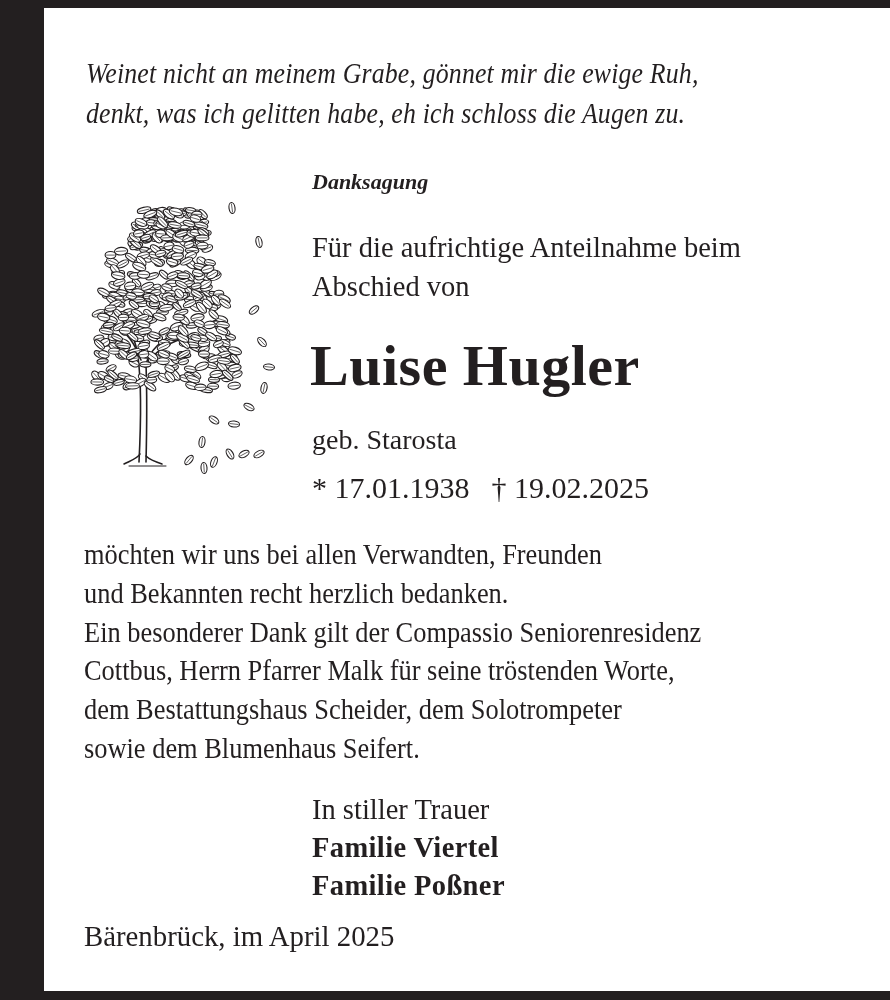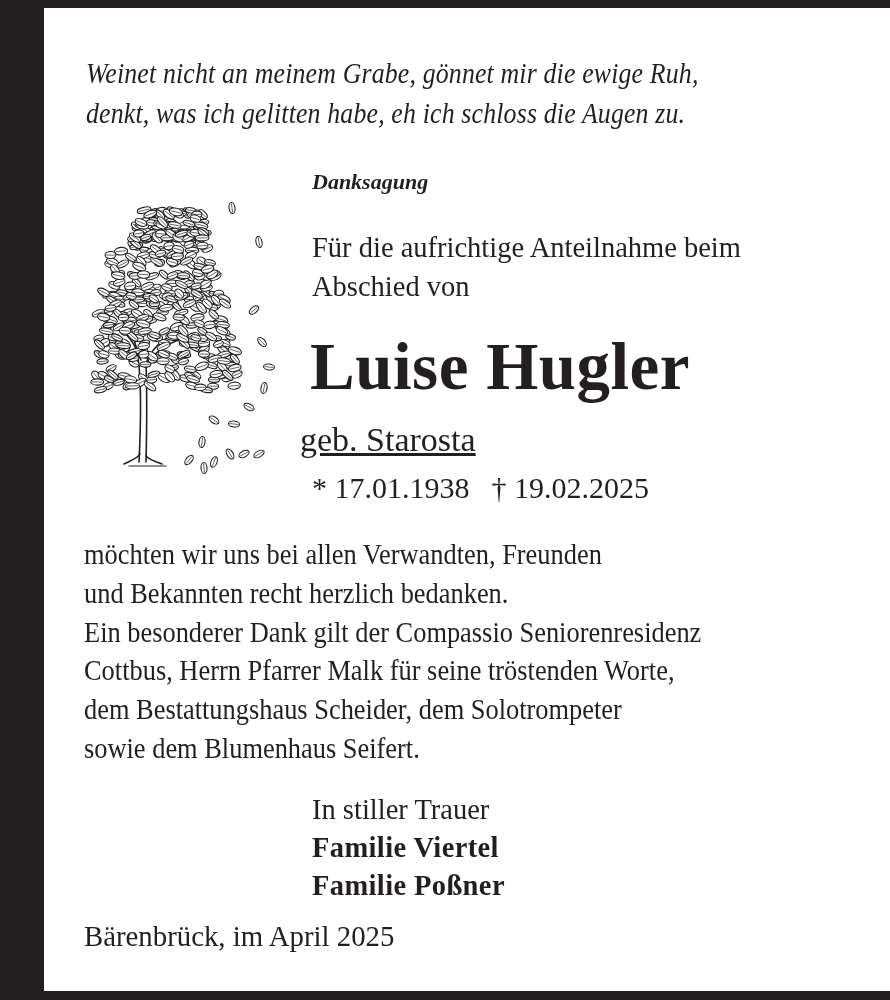--- a/index.html
+++ b/index.html
@@ -13,22 +13,22 @@
       background: #ffffff;
       margin-left: 36px;
     }
     .abs { position: absolute; white-space: nowrap; }
     .verse {
       left: 42px; top: 45px; font-style: italic; font-size: 30px; line-height: 40px;
       transform: scaleX(0.86); transform-origin: left top; letter-spacing: 0.2px;
     }
     .heading { left: 268px; top: 154px; font-style: italic; font-weight: bold; font-size: 22px; line-height: 40px; }
     .intro { left: 268px; top: 219px; font-size: 30px; line-height: 39px; transform: scaleX(0.95); transform-origin: left top; }
-    .name { left: 266px; top: 318px; font-size: 67px; font-weight: bold; line-height: 80px; letter-spacing: 0.5px; }
-    .born { left: 256px; top: 412px; font-size: 34px; line-height: 40px; text-decoration: underline; }
+    .name { left: 266px; top: 318px; font-size: 58px; font-weight: bold; line-height: 80px; letter-spacing: 0.5px; }
+    .born { left: 268px; top: 412px; font-size: 28px; line-height: 40px; }
     .dates { left: 268px; top: 460px; font-size: 30px; line-height: 40px; text-align: center; }
     .dates .gap { display: inline-block; width: 22px; }
     .body-text {
       left: 40px; top: 527px; font-size: 30px; line-height: 38.8px;
       transform: scaleX(0.88); transform-origin: left top;
     }
     .mourn { left: 268px; top: 782px; font-size: 30px; line-height: 38px; transform: scaleX(0.95); transform-origin: left top; }
     .mourn .bold { font-weight: bold; letter-spacing: 0.4px; }
     .place { left: 40px; top: 908px; font-size: 30px; line-height: 40px; transform: scaleX(0.96); transform-origin: left top; }
     .tree { left: 40px; top: 184px; width: 200px; height: 290px; }

